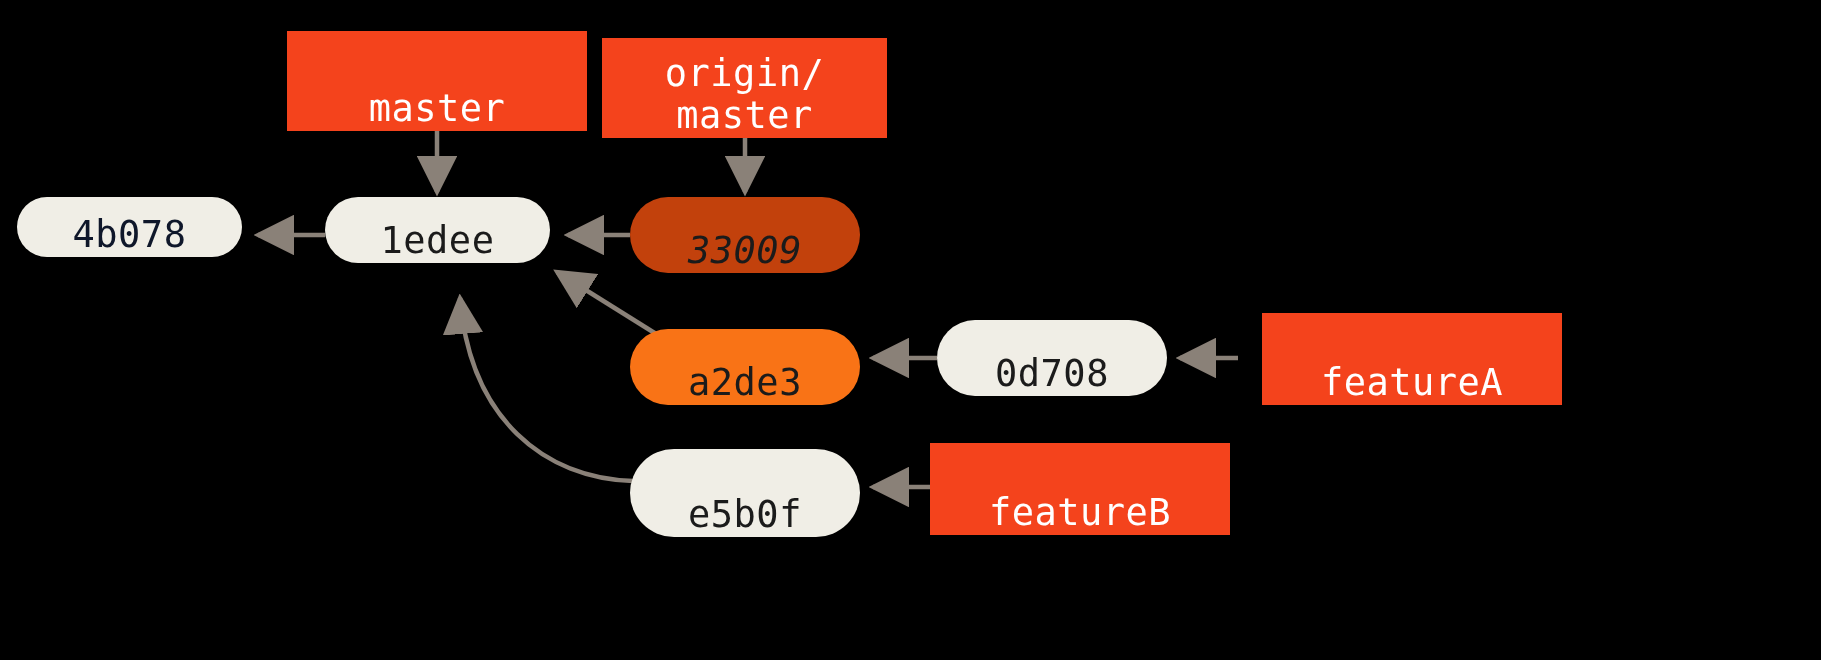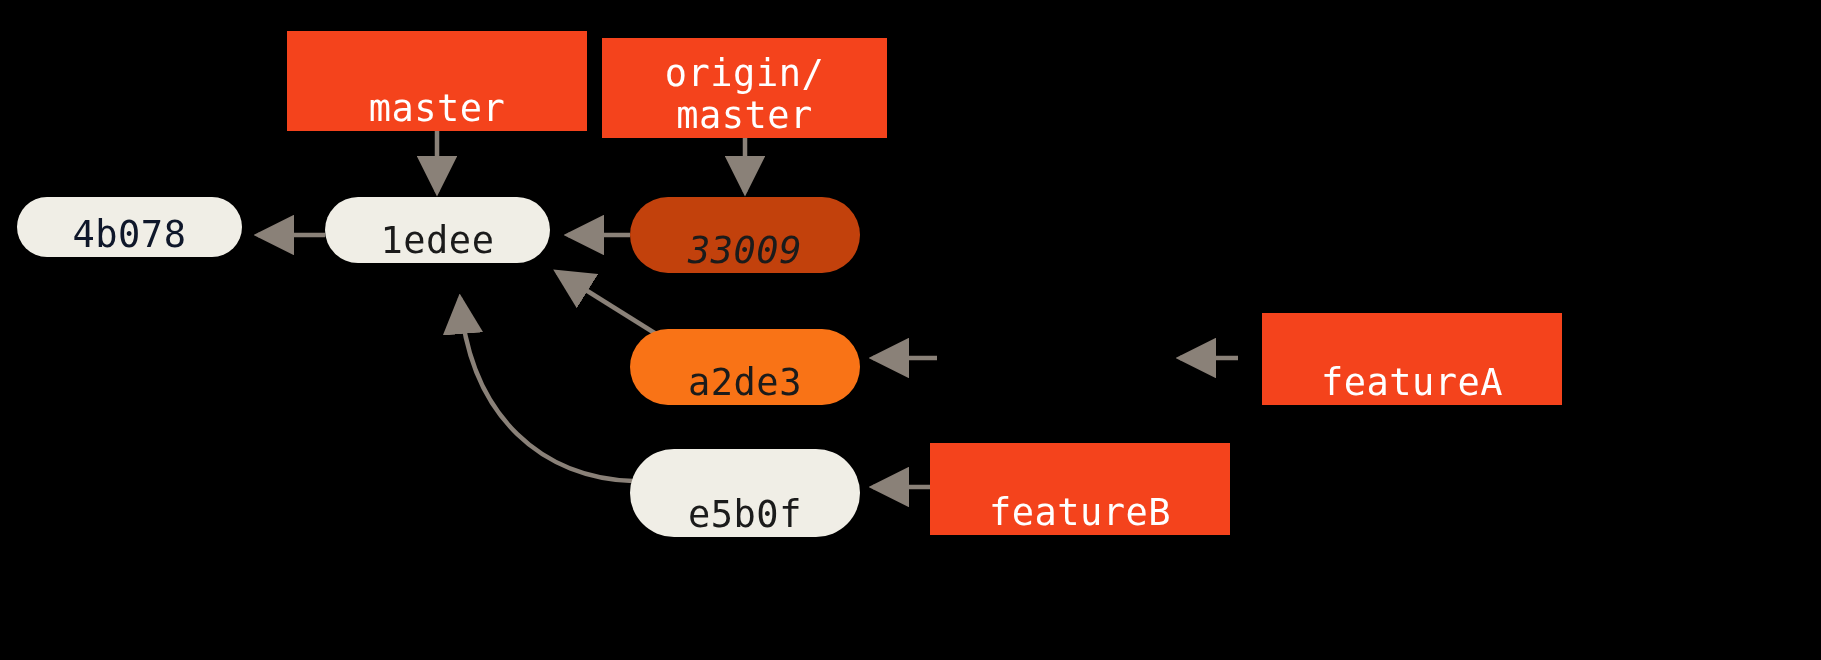--- a/index.html
+++ b/index.html
@@ -90,20 +90,23 @@
   </div>
   <div class="node commit" style="left: 325px; top: 197px; width: 225px; height: 66px; background: rgb(240, 238, 230); color: rgb(27, 27, 27);">
     <span class="lbl">1edee</span>
   </div>
   <div class="node commit" style="left: 630px; top: 197px; width: 230px; height: 76px; background: #c2410c; color: rgb(27, 27, 27); font-style: italic;">
     <span class="lbl">33009</span>
   </div>
   <div class="node commit" style="left: 630px; top: 320px; width: 230px; height: 76px; background: #f97316; color: rgb(27, 27, 27); margin-top: 9px;">
     <span class="lbl">a2de3</span>
   </div>
+  <div class="node commit" style="left: 937px; top: 320px; width: 230px; height: 76px; background: rgb(240, 238, 230); color: rgb(27, 27, 27);">
+    <span class="lbl">0d708</span>
+  </div>
   <div class="node commit" style="left: 630px; top: 449px; width: 230px; height: 88px; background: rgb(240, 238, 230); color: rgb(27, 27, 27);">
     <span class="lbl">e5b0f</span>
   </div>
 
   <div class="node branch" style="left: 287px; top: 31px; width: 300px; height: 100px; background: rgb(244, 67, 28); color: rgb(255, 255, 255);">
     <span class="lbl">master</span>
   </div>
   <div class="node branch" style="left: 602px; top: 31px; width: 285px; height: 100px; background: rgb(244, 67, 28); color: rgb(255, 255, 255); margin-top: 7px;">
     <span class="lbl">origin/
 master</span>

